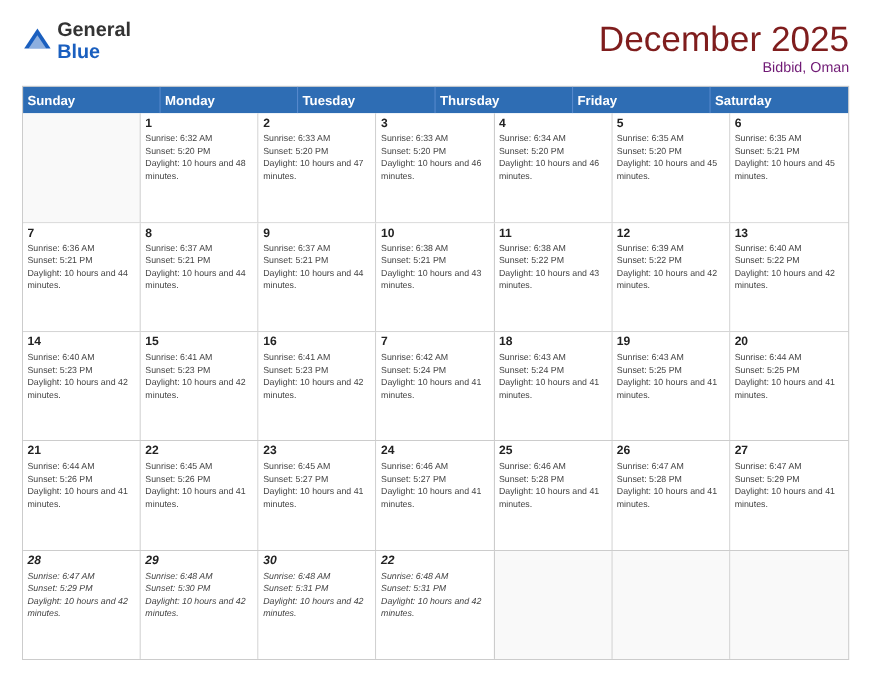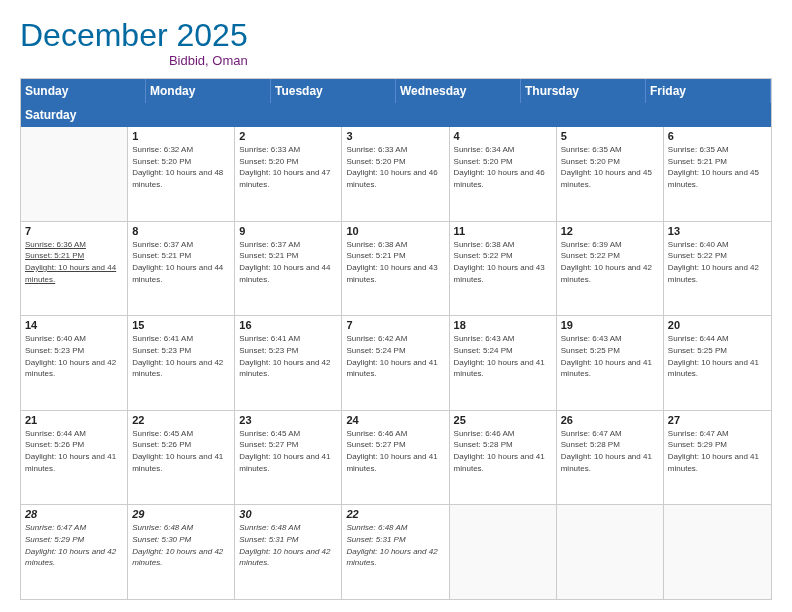--- a/index.html
+++ b/index.html
@@ -46,21 +46,21 @@
       width: 28px;
       height: 28px;
       margin-right: 4px;
     }
     .title-block {
       text-align: right;
     }
     .month-title {
       font-size: 32px;
       font-weight: normal;
-      color: #0369a1;
+      color: #7f1d1d;
       line-height: 1.1;
     }
     .location {
       font-size: 13px;
       color: #701a75;
     }
     .calendar {
       border: 1px solid #ccc;
       flex: 1;
       display: flex;
@@ -114,32 +114,41 @@
       font-size: 8px;
       color: #444;
       line-height: 1.45;
     }
   </style>
 </head>
 <body>
 
 <div class="page">
   <div class="header">
+    <div class="logo">
+      <svg class="logo-icon" viewBox="0 0 28 28">
+        <polygon points="14,2 26,20 2,20" fill="#1a5fbf"></polygon>
+        <polygon points="14,8 22,20 6,20" fill="#fff" opacity="0.5"></polygon>
+      </svg>
+      <div class="logo-text">
+        <span class="logo-general">General</span>
+        <span class="logo-blue">Blue</span>
+      </div>
+    </div>
     <div class="title-block">
       <div class="month-title">December 2025</div>
       <div class="location">Bidbid, Oman</div>
     </div>
   </div>
 
   <div class="calendar">
     <div class="cal-header" id="cal-header-row">
         <div class="cal-header-cell">Sunday</div>
         <div class="cal-header-cell">Monday</div>
         <div class="cal-header-cell">Tuesday</div>
-        <div class="cal-header-cell">Wednesday</div>
         <div class="cal-header-cell">Thursday</div>
         <div class="cal-header-cell">Friday</div>
         <div class="cal-header-cell">Saturday</div>
       </div>
     <div class="cal-body" id="cal-body">
         <div class="cal-row">
           <div class="cal-cell empty"></div>
           <div class="cal-cell">
             <span class="day-num">1</span>
             <div class="sun-info" style="white-space: pre-line;">Sunrise: 6:32 AM
@@ -173,21 +182,21 @@
           <div class="cal-cell">
             <span class="day-num">6</span>
             <div class="sun-info" style="white-space: pre-line;">Sunrise: 6:35 AM
 Sunset: 5:21 PM
 Daylight: 10 hours and 45 minutes.</div>
           </div>
         </div>
         <div class="cal-row">
           <div class="cal-cell">
             <span class="day-num">7</span>
-            <div class="sun-info" style="white-space: pre-line; text-decoration: underline;">Sunrise: 6:36 AM
+            <div class="sun-info" style="white-space: pre-line;">Sunrise: 6:36 AM
 Sunset: 5:21 PM
 Daylight: 10 hours and 44 minutes.</div>
           </div>
           <div class="cal-cell">
             <span class="day-num">8</span>
             <div class="sun-info" style="white-space: pre-line;">Sunrise: 6:37 AM
 Sunset: 5:21 PM
 Daylight: 10 hours and 44 minutes.</div>
           </div>
           <div class="cal-cell">

